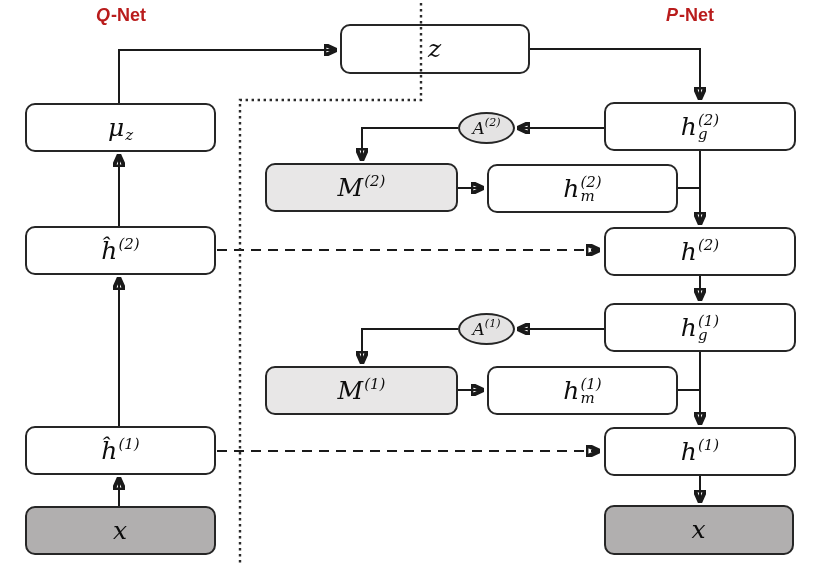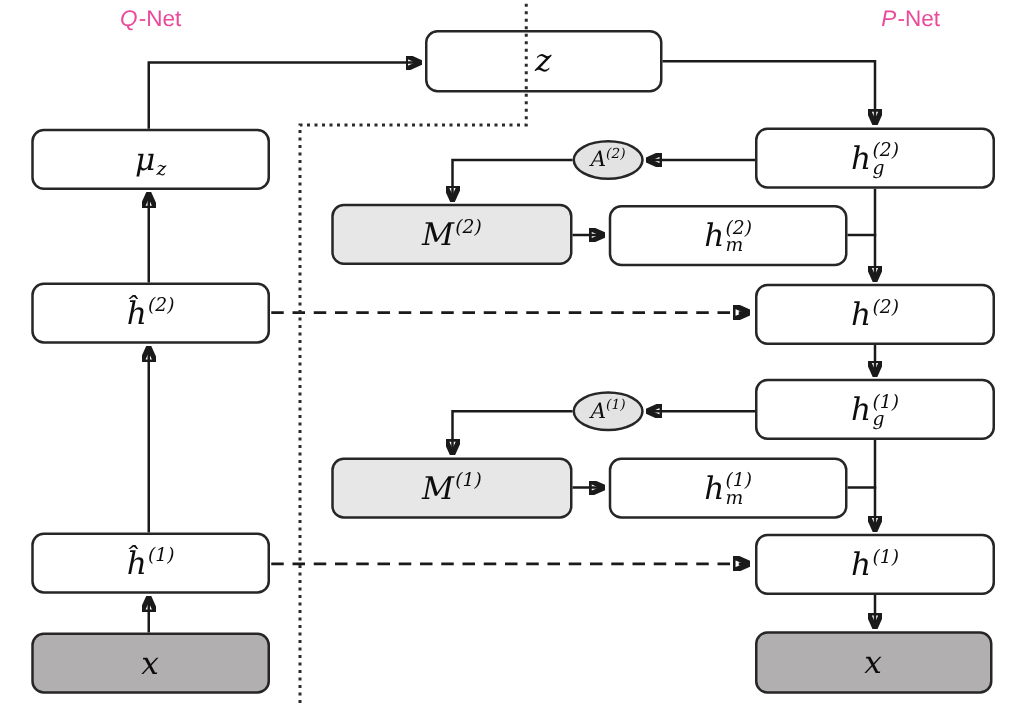--- a/index.html
+++ b/index.html
@@ -1,21 +1,21 @@
 <!DOCTYPE html>
 <html><head>
 <meta charset="utf-8">
 <style>
   html,body{margin:0;padding:0;background:#ffffff;}
   #canvas{
     position:relative;width:815px;height:576px;background:#ffffff;overflow:hidden;
     font-family:"Liberation Sans","DejaVu Sans",sans-serif;
   }
   .net-label{
-    position:absolute;font-weight:normal;font-size:18px;line-height:22px;color:#ec4899;
+    position:absolute;font-weight:bold;font-size:18px;line-height:22px;color:#b91c1c;
     z-index:2;letter-spacing:0px;
   }
   .net-label .it{font-style:italic;margin-right:1px;}
   .node{
     position:absolute;box-sizing:border-box;z-index:1;
     background:#ffffff;border:2px solid #262626;border-radius:10px;
     display:flex;align-items:center;justify-content:center;
     font-style:italic;font-size:25px;color:#0d0d0d;
     font-family:"DejaVu Serif","Liberation Serif",serif;
   }
@@ -40,21 +40,21 @@
   #wires path{fill:none;stroke:#1a1a1a;stroke-width:2;}
   #wires path.dashed{stroke-dasharray:10 7;stroke-width:2.2;}
   #wires path.dotted{stroke:#2b2b2b;stroke-width:2.4;stroke-dasharray:2.4 3.6;}
 </style>
 </head>
 <body>
 
 <div id="canvas">
 
   <div class="net-label" style="left:96px;top:4px;"><span class="it">Q</span><span>-Net</span></div>
-  <div class="net-label" style="left:666px;top:4px;margin-left:39px;"><span class="it">P</span><span>-Net</span></div>
+  <div class="net-label" style="left:666px;top:4px;"><span class="it">P</span><span>-Net</span></div>
 
   <div class="node" style="left:340px;top:24px;width:190px;height:50px;">
     <span class="base">z</span>
       <span class="stack">
         <span class="sup"></span>
         <span class="sub"></span>
       </span>
   </div>
 
   <div class="node" style="left:25px;top:103px;width:191px;height:49px;">

